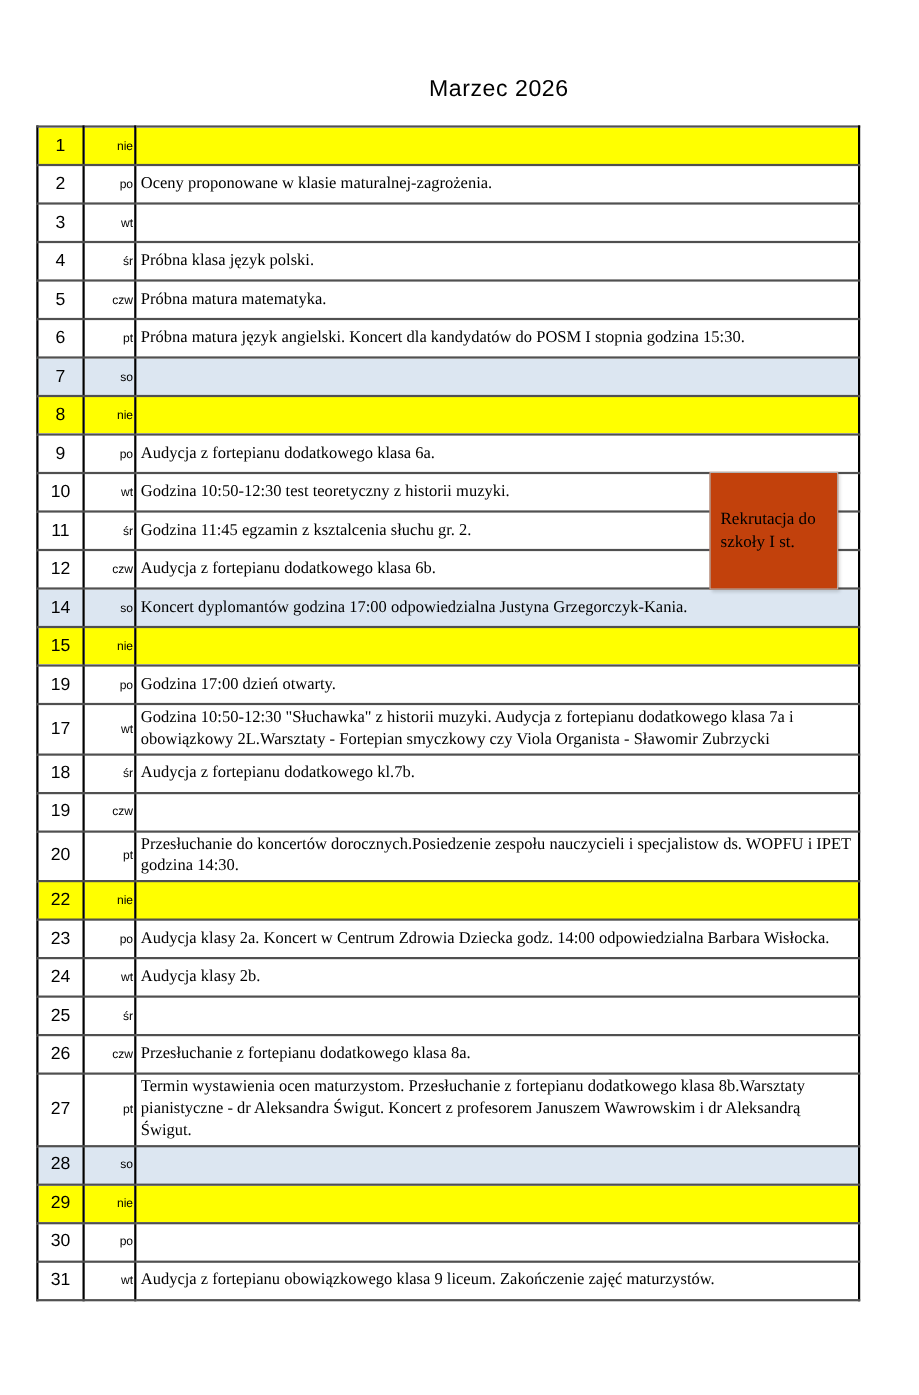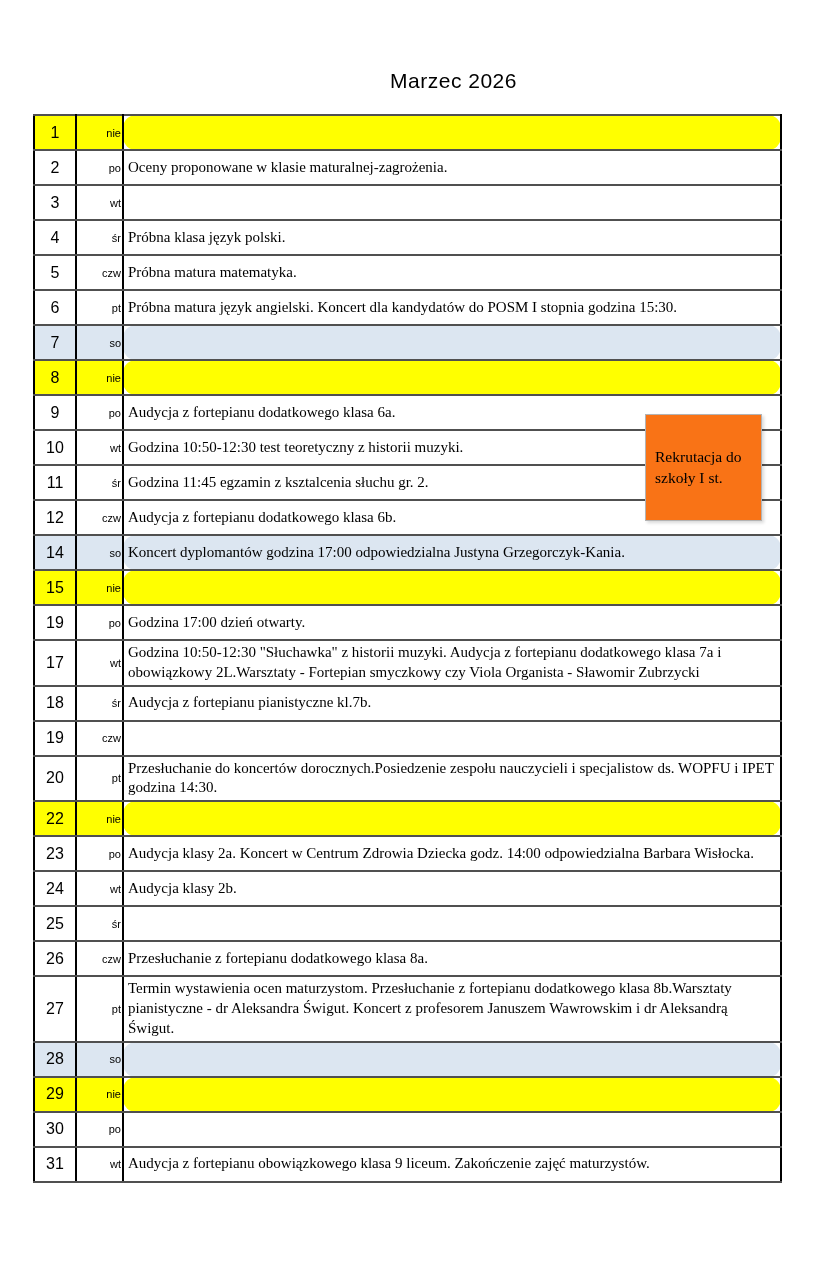--- a/index.html
+++ b/index.html
@@ -54,31 +54,30 @@
     text-align: right;
     font-size: 11px;
     font-family: "Liberation Sans", sans-serif;
   }
   td.c-evt {
     font-family: "Liberation Serif", serif;
     font-size: 15px;
     line-height: 1.32;
     padding: 2px 4px 2px 4px;
     text-align: left;
-    border-radius: 13px;
   }
   tr.row-sunday td   { background: var(--sunday-bg, #ffff00); }
   tr.row-saturday td { background: var(--saturday-bg, #dce6f1); }
 
   .note {
     position: absolute;
-    top: 380px; left: 645px;
+    top: 395px; left: 645px;
     width: 117px; height: 107px;
     box-sizing: border-box;
-    background: #f97316;
+    background: #c2410c;
     border: 1px solid var(--note-border, #b3b3b3);
     box-shadow: 2px 2px 3px rgba(0,0,0,0.15);
     display: flex;
     align-items: center;
     padding: 4px 5px 4px 9px;
     font-family: "Liberation Serif", serif;
     font-size: 15.5px;
     line-height: 1.3;
     z-index: 5;
   }
@@ -190,21 +189,21 @@
 
   <tr class="row-weekday">
     <td class="c-day">17</td>
     <td class="c-dow">wt</td>
     <td class="c-evt">Godzina 10:50-12:30 "Słuchawka" z historii muzyki. Audycja z fortepianu dodatkowego klasa 7a i obowiązkowy 2L.Warsztaty - Fortepian smyczkowy czy Viola Organista - Sławomir Zubrzycki</td>
   </tr>
 
   <tr class="row-weekday">
     <td class="c-day">18</td>
     <td class="c-dow">śr</td>
-    <td class="c-evt">Audycja z fortepianu pianistyczne kl.7b.</td>
+    <td class="c-evt">Audycja z fortepianu dodatkowego kl.7b.</td>
   </tr>
 
   <tr class="row-weekday">
     <td class="c-day">19</td>
     <td class="c-dow">czw</td>
     <td class="c-evt"></td>
   </tr>
 
   <tr class="row-weekday">
     <td class="c-day">20</td>

